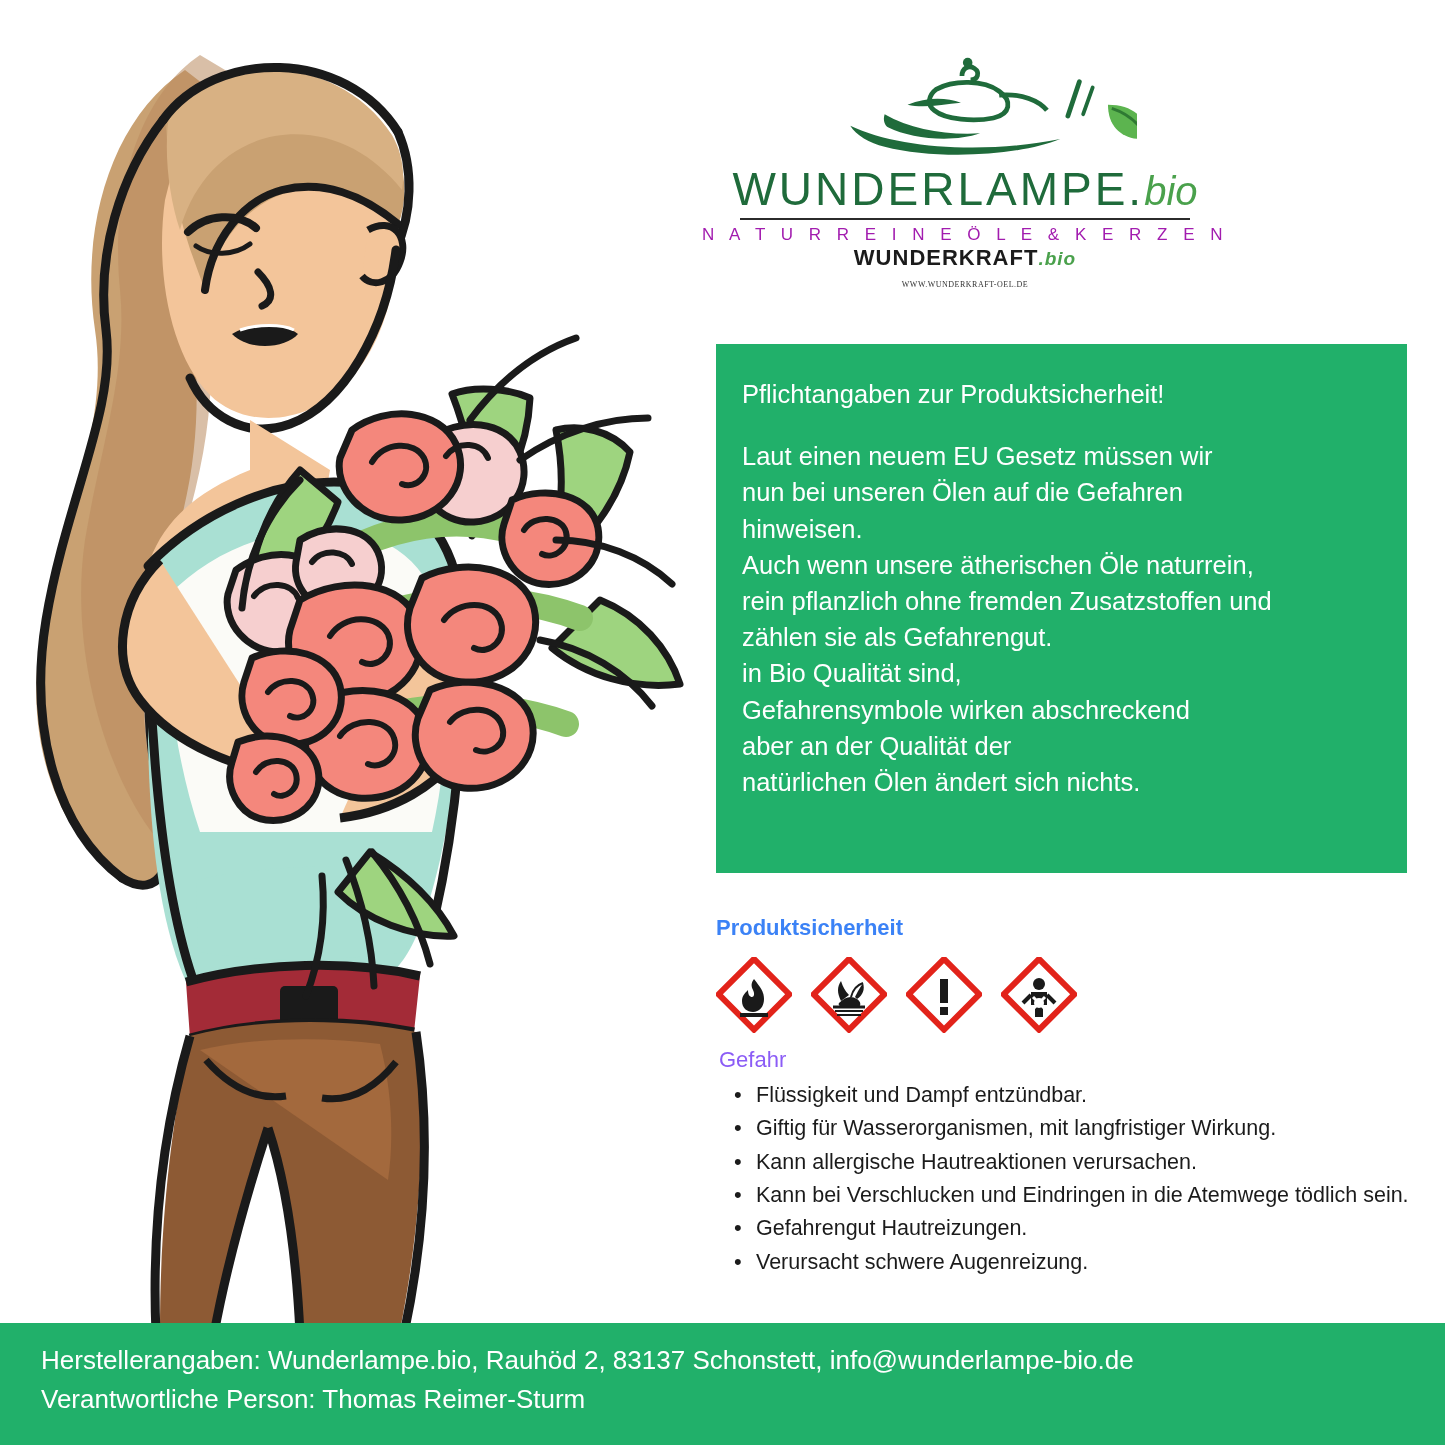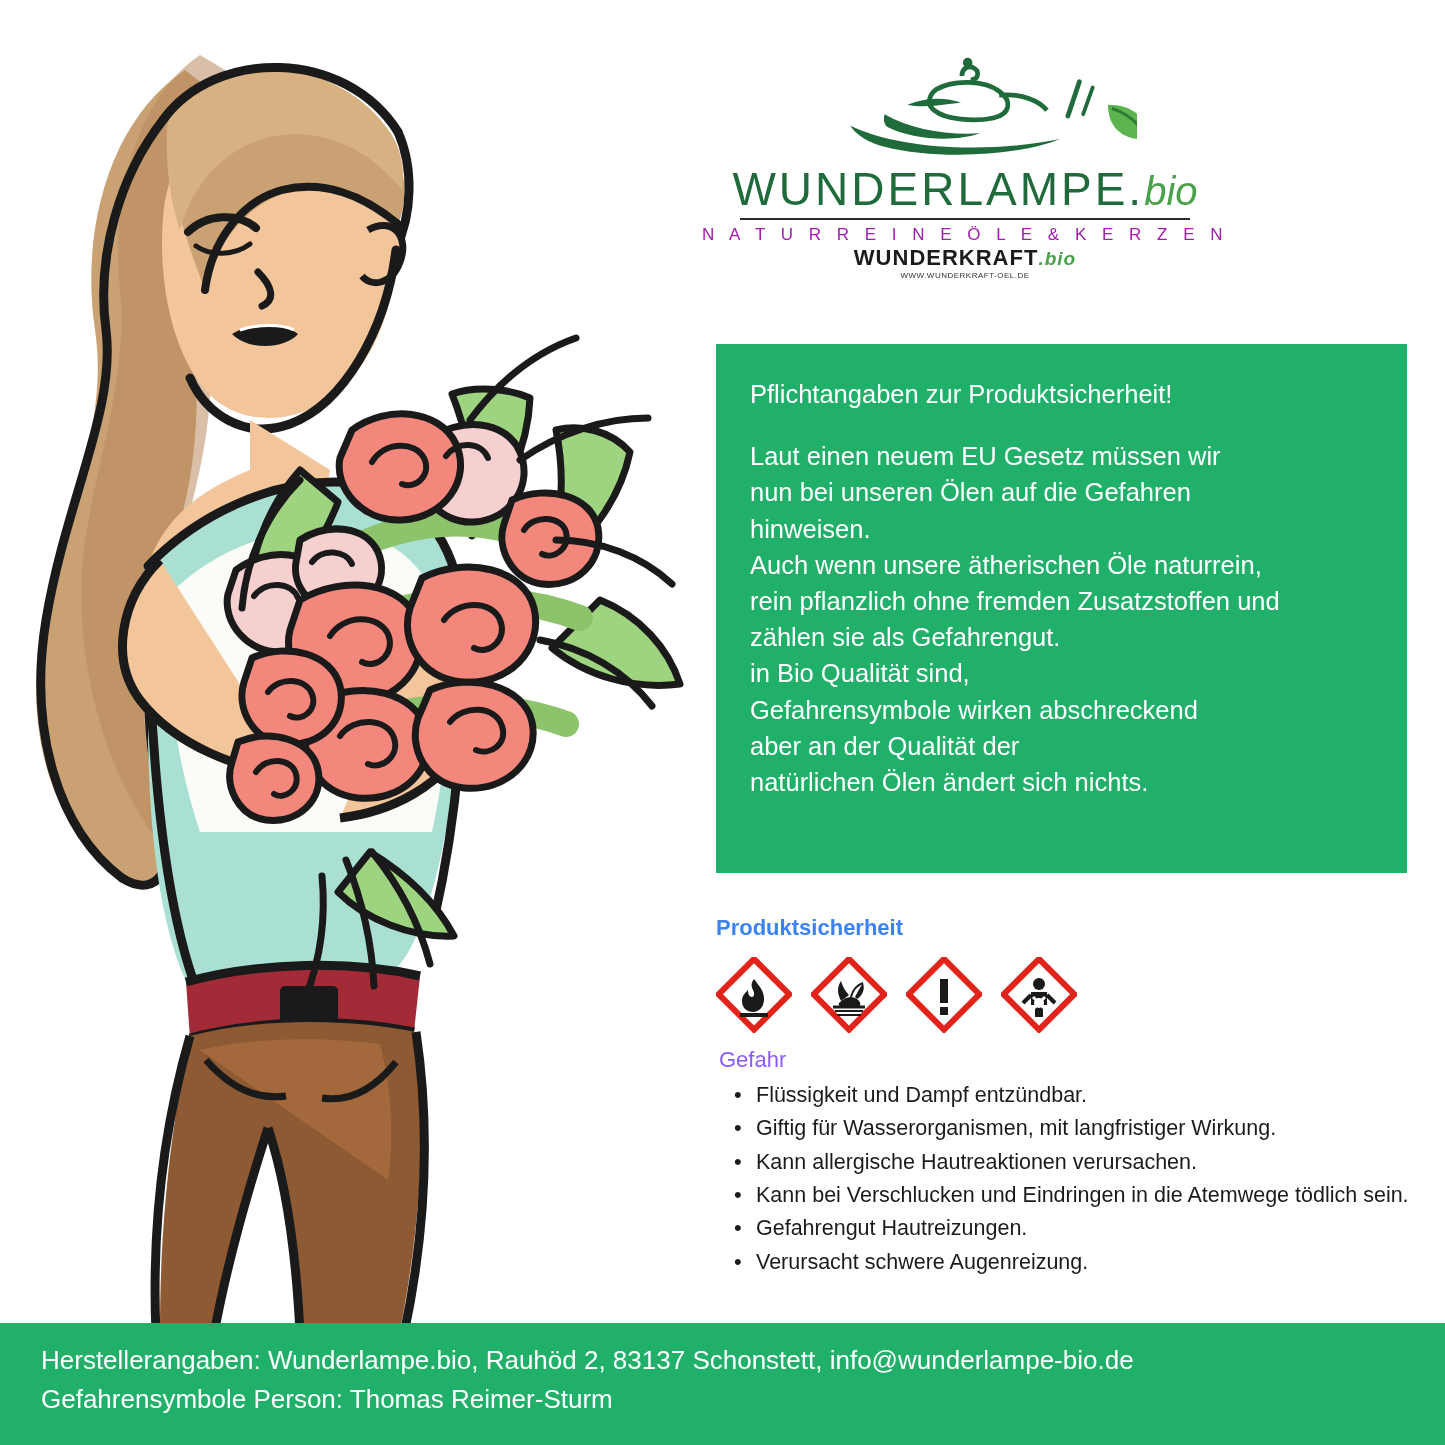--- a/index.html
+++ b/index.html
@@ -72,32 +72,33 @@
   .logo-second .wk-bio {
     color: #4aa14c;
     font-style: italic;
     font-weight: bold;
     font-size: 19px;
   }
   .logo-second-url {
     font-size: 8px;
     letter-spacing: 0.5px;
     color: #333;
-    margin-top: 0;
+    margin-top: 9px;
+    font-family: Liberation Serif, serif;
   }
 
   
   .notice {
     position: absolute;
     left: 716px;
     top: 344px;
     width: 691px;
     height: 529px;
     background: #21b06a;
-    padding: 32px 34px 0 34px;
+    padding: 32px 34px 0 26px;
   }
   .notice p {
     color: #ffffff;
     font-size: 25.5px;
     line-height: 1.42;
     font-weight: 400;
   }
   .notice .gap { height: 26px; }
 
   
@@ -375,16 +376,16 @@
       <li>Giftig für Wasserorganismen, mit langfristiger Wirkung.</li>
       <li>Kann allergische Hautreaktionen verursachen.</li>
       <li>Kann bei Verschlucken und Eindringen in die Atemwege tödlich sein.</li>
       <li>Gefahrengut Hautreizungen.</li>
       <li>Verursacht schwere Augenreizung.</li>
     </ul>
   </div>
 
   <div class="footer">
     <div>Herstellerangaben: Wunderlampe.bio, Rauhöd 2, 83137 Schonstett, info@wunderlampe-bio.de</div>
-    <div>Gefahrensymbole Person: Thomas Reimer-Sturm</div>
+    <div>Verantwortliche Person: Thomas Reimer-Sturm</div>
   </div>
 
 </div>
 
 </body></html>

